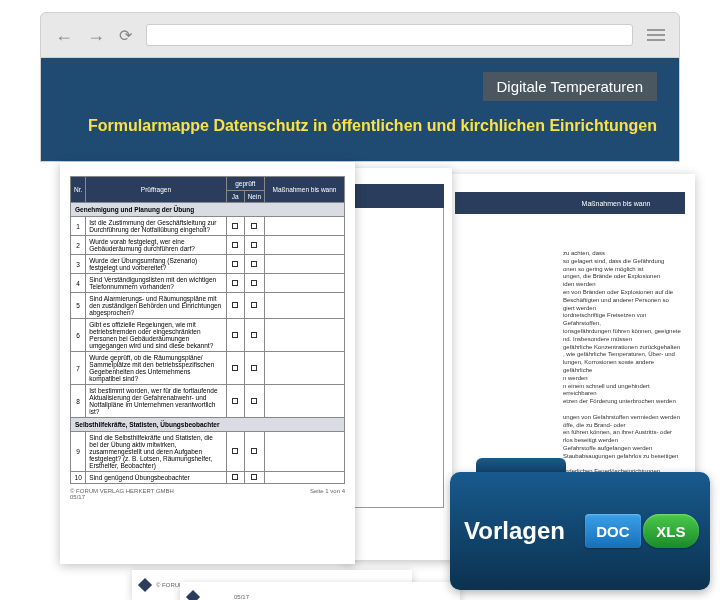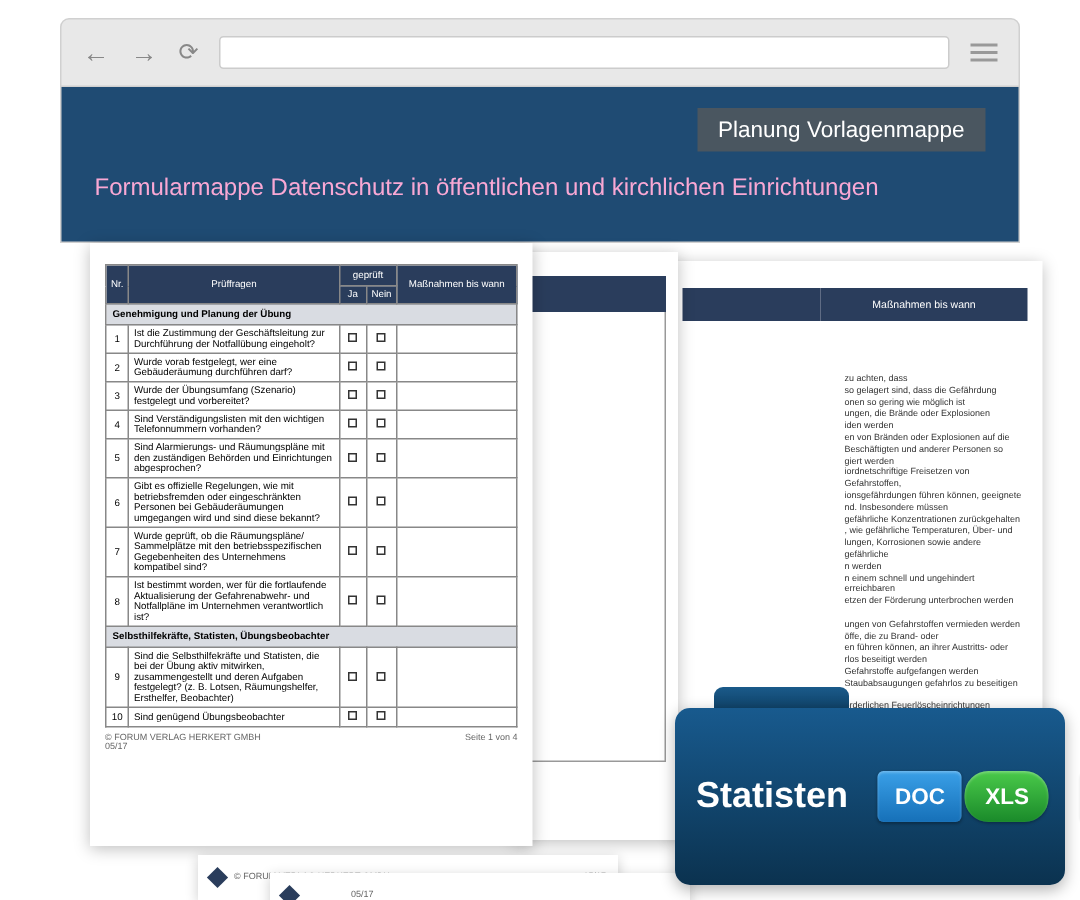--- a/index.html
+++ b/index.html
@@ -9,21 +9,21 @@
 .browser-chrome { position: absolute; top: 12px; left: 40px; right: 40px; height: 46px; background: #e8e8e8; border: 1px solid #d0d0d0; border-radius: 6px 6px 0 0; display: flex; align-items: center; padding: 0 14px; gap: 14px; }
 .nav-arrow { color: #888; font-size: 18px; }
 .reload { color: #888; font-size: 16px; }
 .url-bar { flex: 1; height: 22px; background: #fff; border: 1px solid #ccc; border-radius: 3px; }
 .hamburger { display: flex; flex-direction: column; gap: 3px; }
 .hamburger span { width: 18px; height: 2px; background: #999; }
 
 
 .header { position: absolute; top: 58px; left: 40px; right: 40px; background: #1f4b73; border: 1px solid #d0d0d0; border-top: none; padding: 14px 22px 26px; }
 .badge { display: inline-block; background: #4a5660; color: #fff; padding: 6px 14px; font-size: 15px; float: right; }
-.header-title { color: #f9a8d4; font-size: 16px; font-weight: normal; clear: both; padding-top: 16px; }
+.header-title { color: #fde047; font-size: 16px; font-weight: bold; clear: both; padding-top: 16px; text-align: right; }
 
 
 .stack { position: absolute; top: 162px; left: 40px; right: 40px; bottom: 20px; }
 .doc { position: absolute; background: #fff; box-shadow: 0 2px 10px rgba(0,0,0,0.25); }
 .doc3 { left: 405px; top: 12px; width: 250px; height: 380px; font-size: 6px; padding: 18px 10px 6px; }
 .doc3 .thead { background: #2a3d5c; height: 22px; color: #fff; font-size: 7px; display: flex; align-items: center; justify-content: center; }
 .doc3 .body { height: 290px; border-bottom: 1px solid #aaa; }
 .doc3 .thead2 { width: 120px; float: right; }
 .doc3-text { font-size: 6px; line-height: 1.3; color: #333; padding-top: 26px; }
 .doc2 { left: 302px; top: 6px; width: 110px; height: 392px; padding: 16px 8px 6px; }
@@ -71,21 +71,21 @@
   <span class="reload">⟳</span>
   <div class="url-bar"></div>
   <div class="hamburger">
       <span></span>
       <span></span>
       <span></span>
     </div>
 </div>
 
 <div class="header">
-  <div class="badge">Planung Vorlagenmappe</div>
+  <div class="badge">Digitale Temperaturen</div>
   <div class="header-title">Formularmappe Datenschutz in öffentlichen und kirchlichen Einrichtungen</div>
 </div>
 
 <div class="stack">
 
   <div class="doc doc3">
     <div style="display:flex;">
       <div class="thead" style="flex:0 0 40%;"></div>
       <div class="thead thead2" style="flex:1;">Maßnahmen bis wann</div>
     </div>
@@ -230,21 +230,21 @@
   </div>
   <div class="peek peek2">
     <div class="peek-diamond"></div>
     <span style="margin-left:30px">05/17</span>
   </div>
 </div>
 
 <div class="folder-wrap">
   <div class="folder-tab"></div>
   <div class="folder">
-    <span class="folder-label">Statisten</span>
+    <span class="folder-label">Vorlagen</span>
     <div class="dl-arrow">
       <svg viewBox="0 0 24 24">
           <path fill="#fff" d="M12 2v12m0 0l-5-5m5 5l5-5M4 20h16" stroke="#fff" stroke-width="3"></path>
           <path fill="#fff" d="M9 3h6v9h4l-7 7-7-7h4z"></path>
         </svg>
     </div>
     <div class="formats">
       <div class="fmt fmt-doc">DOC</div>
       <div class="fmt fmt-xls">XLS</div>
       <div class="fmt fmt-pdf">PDF</div>

